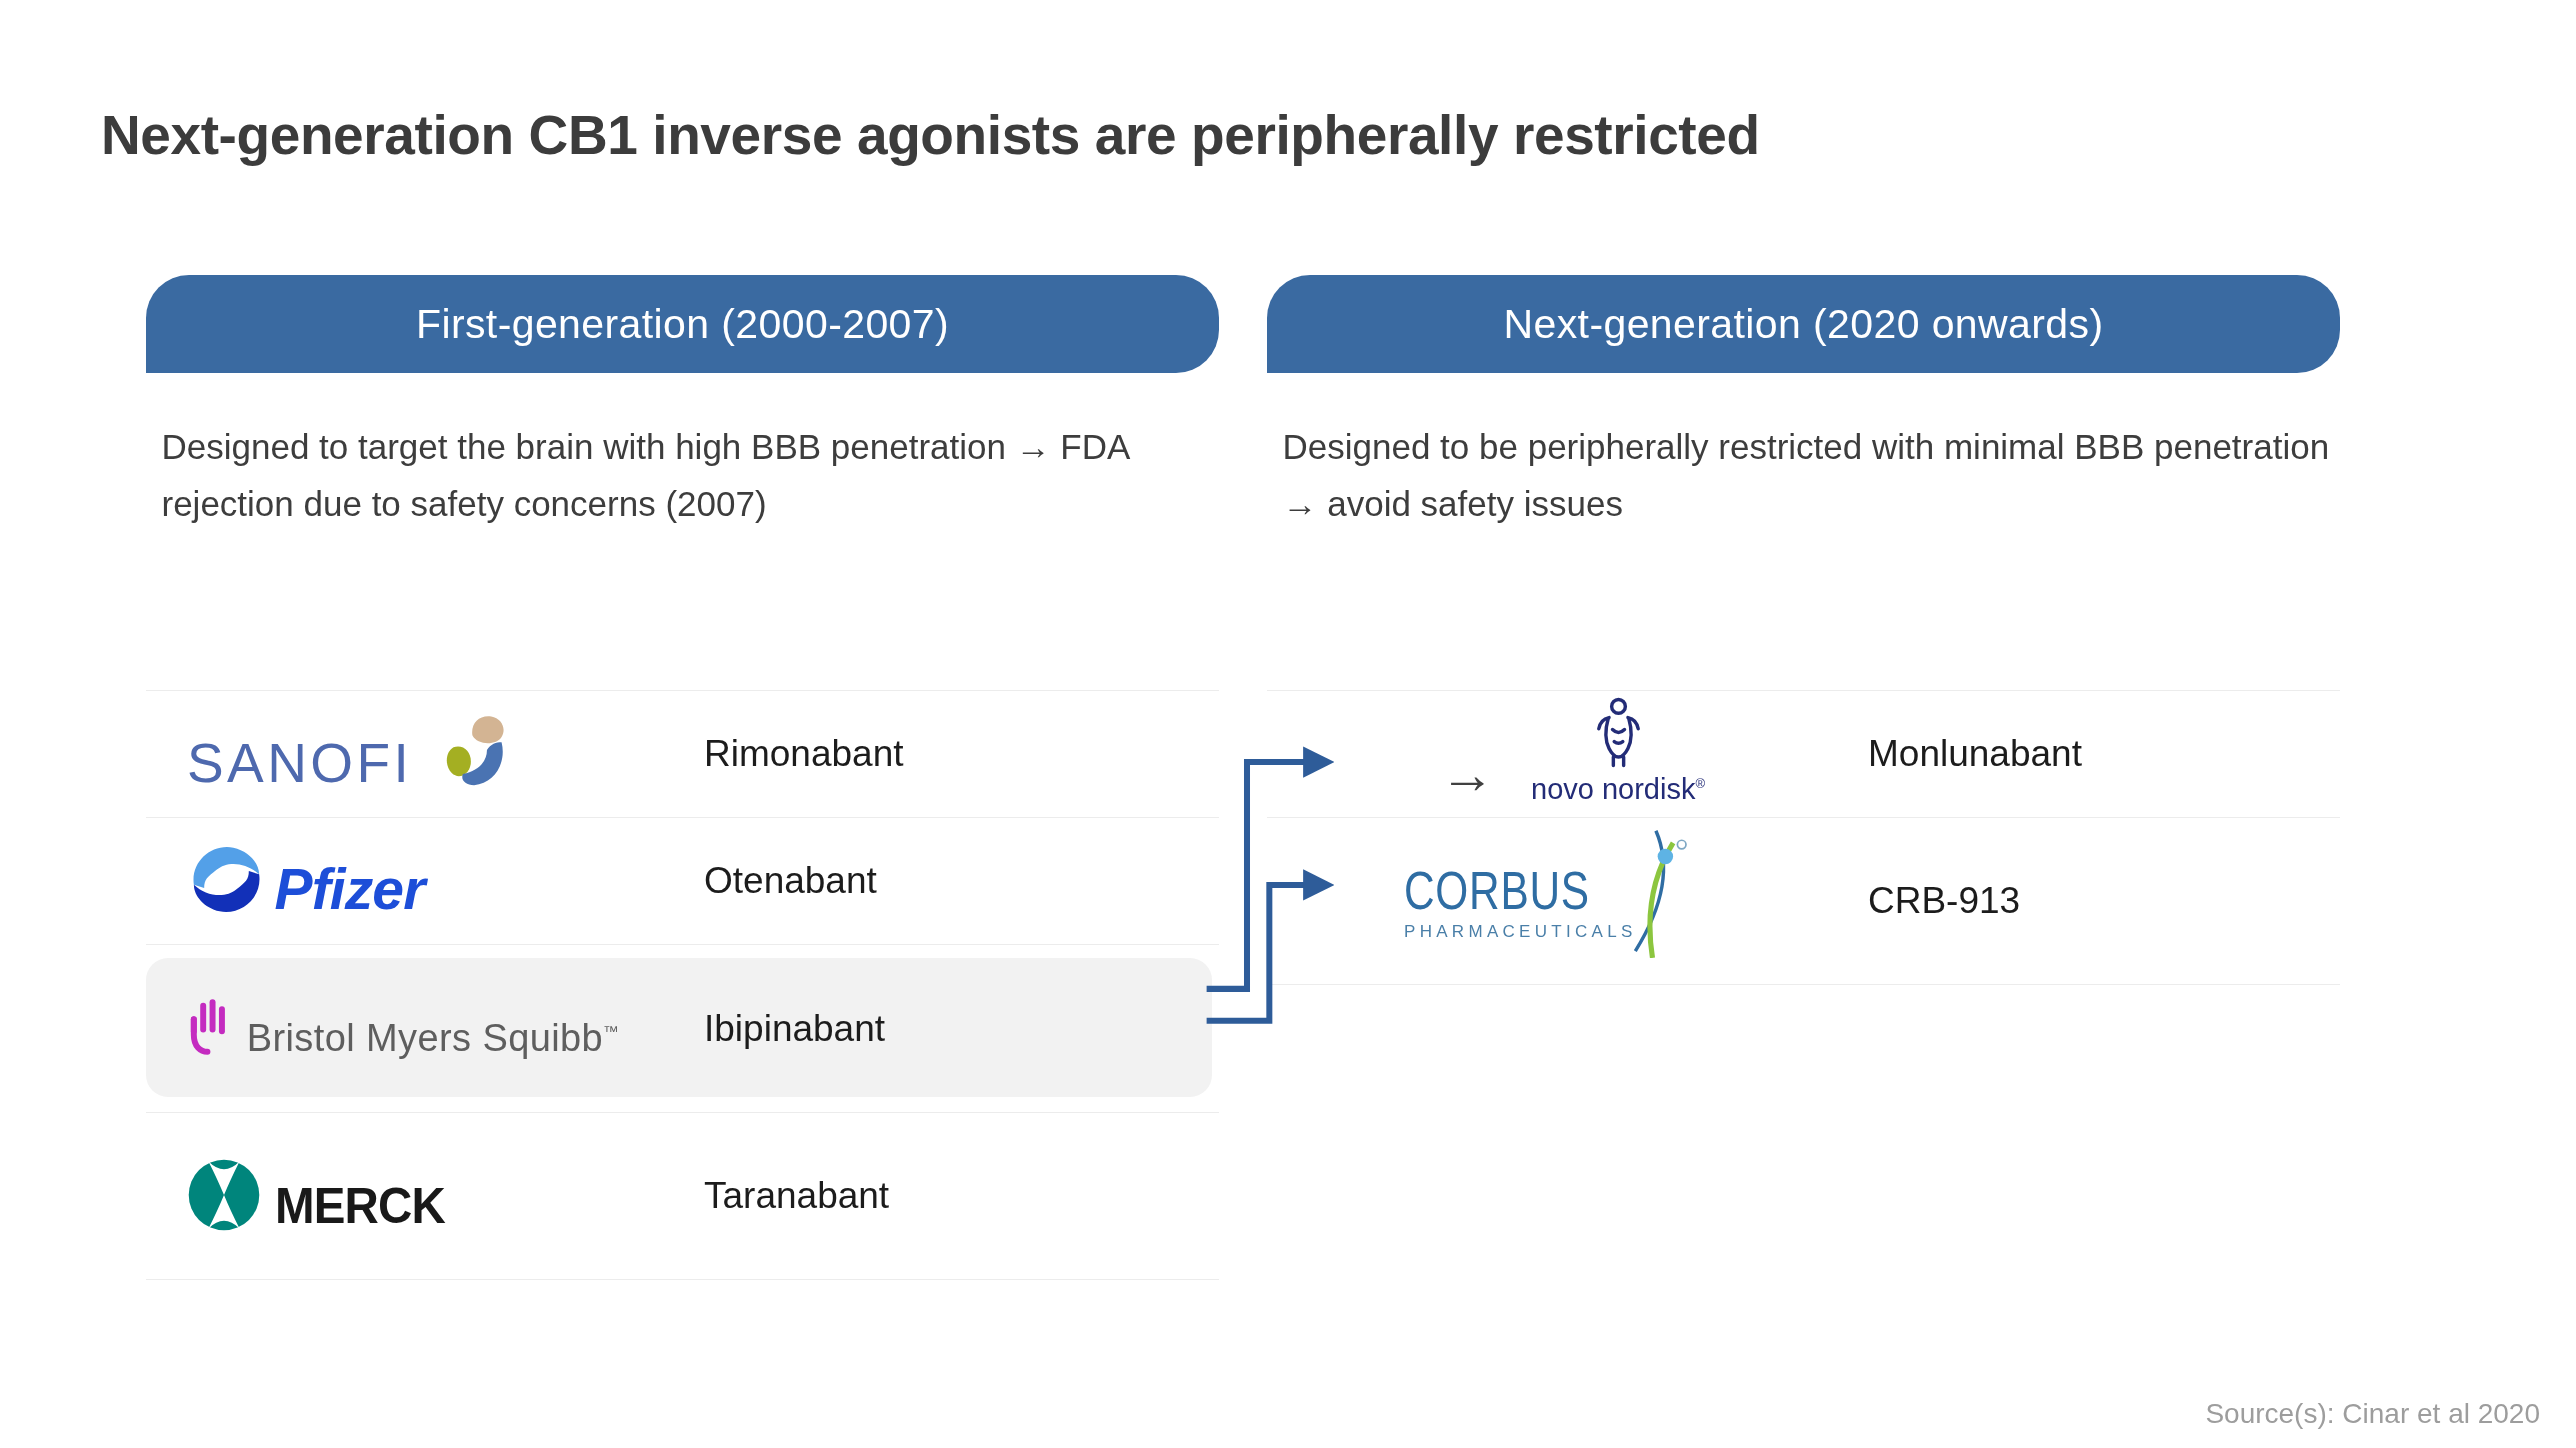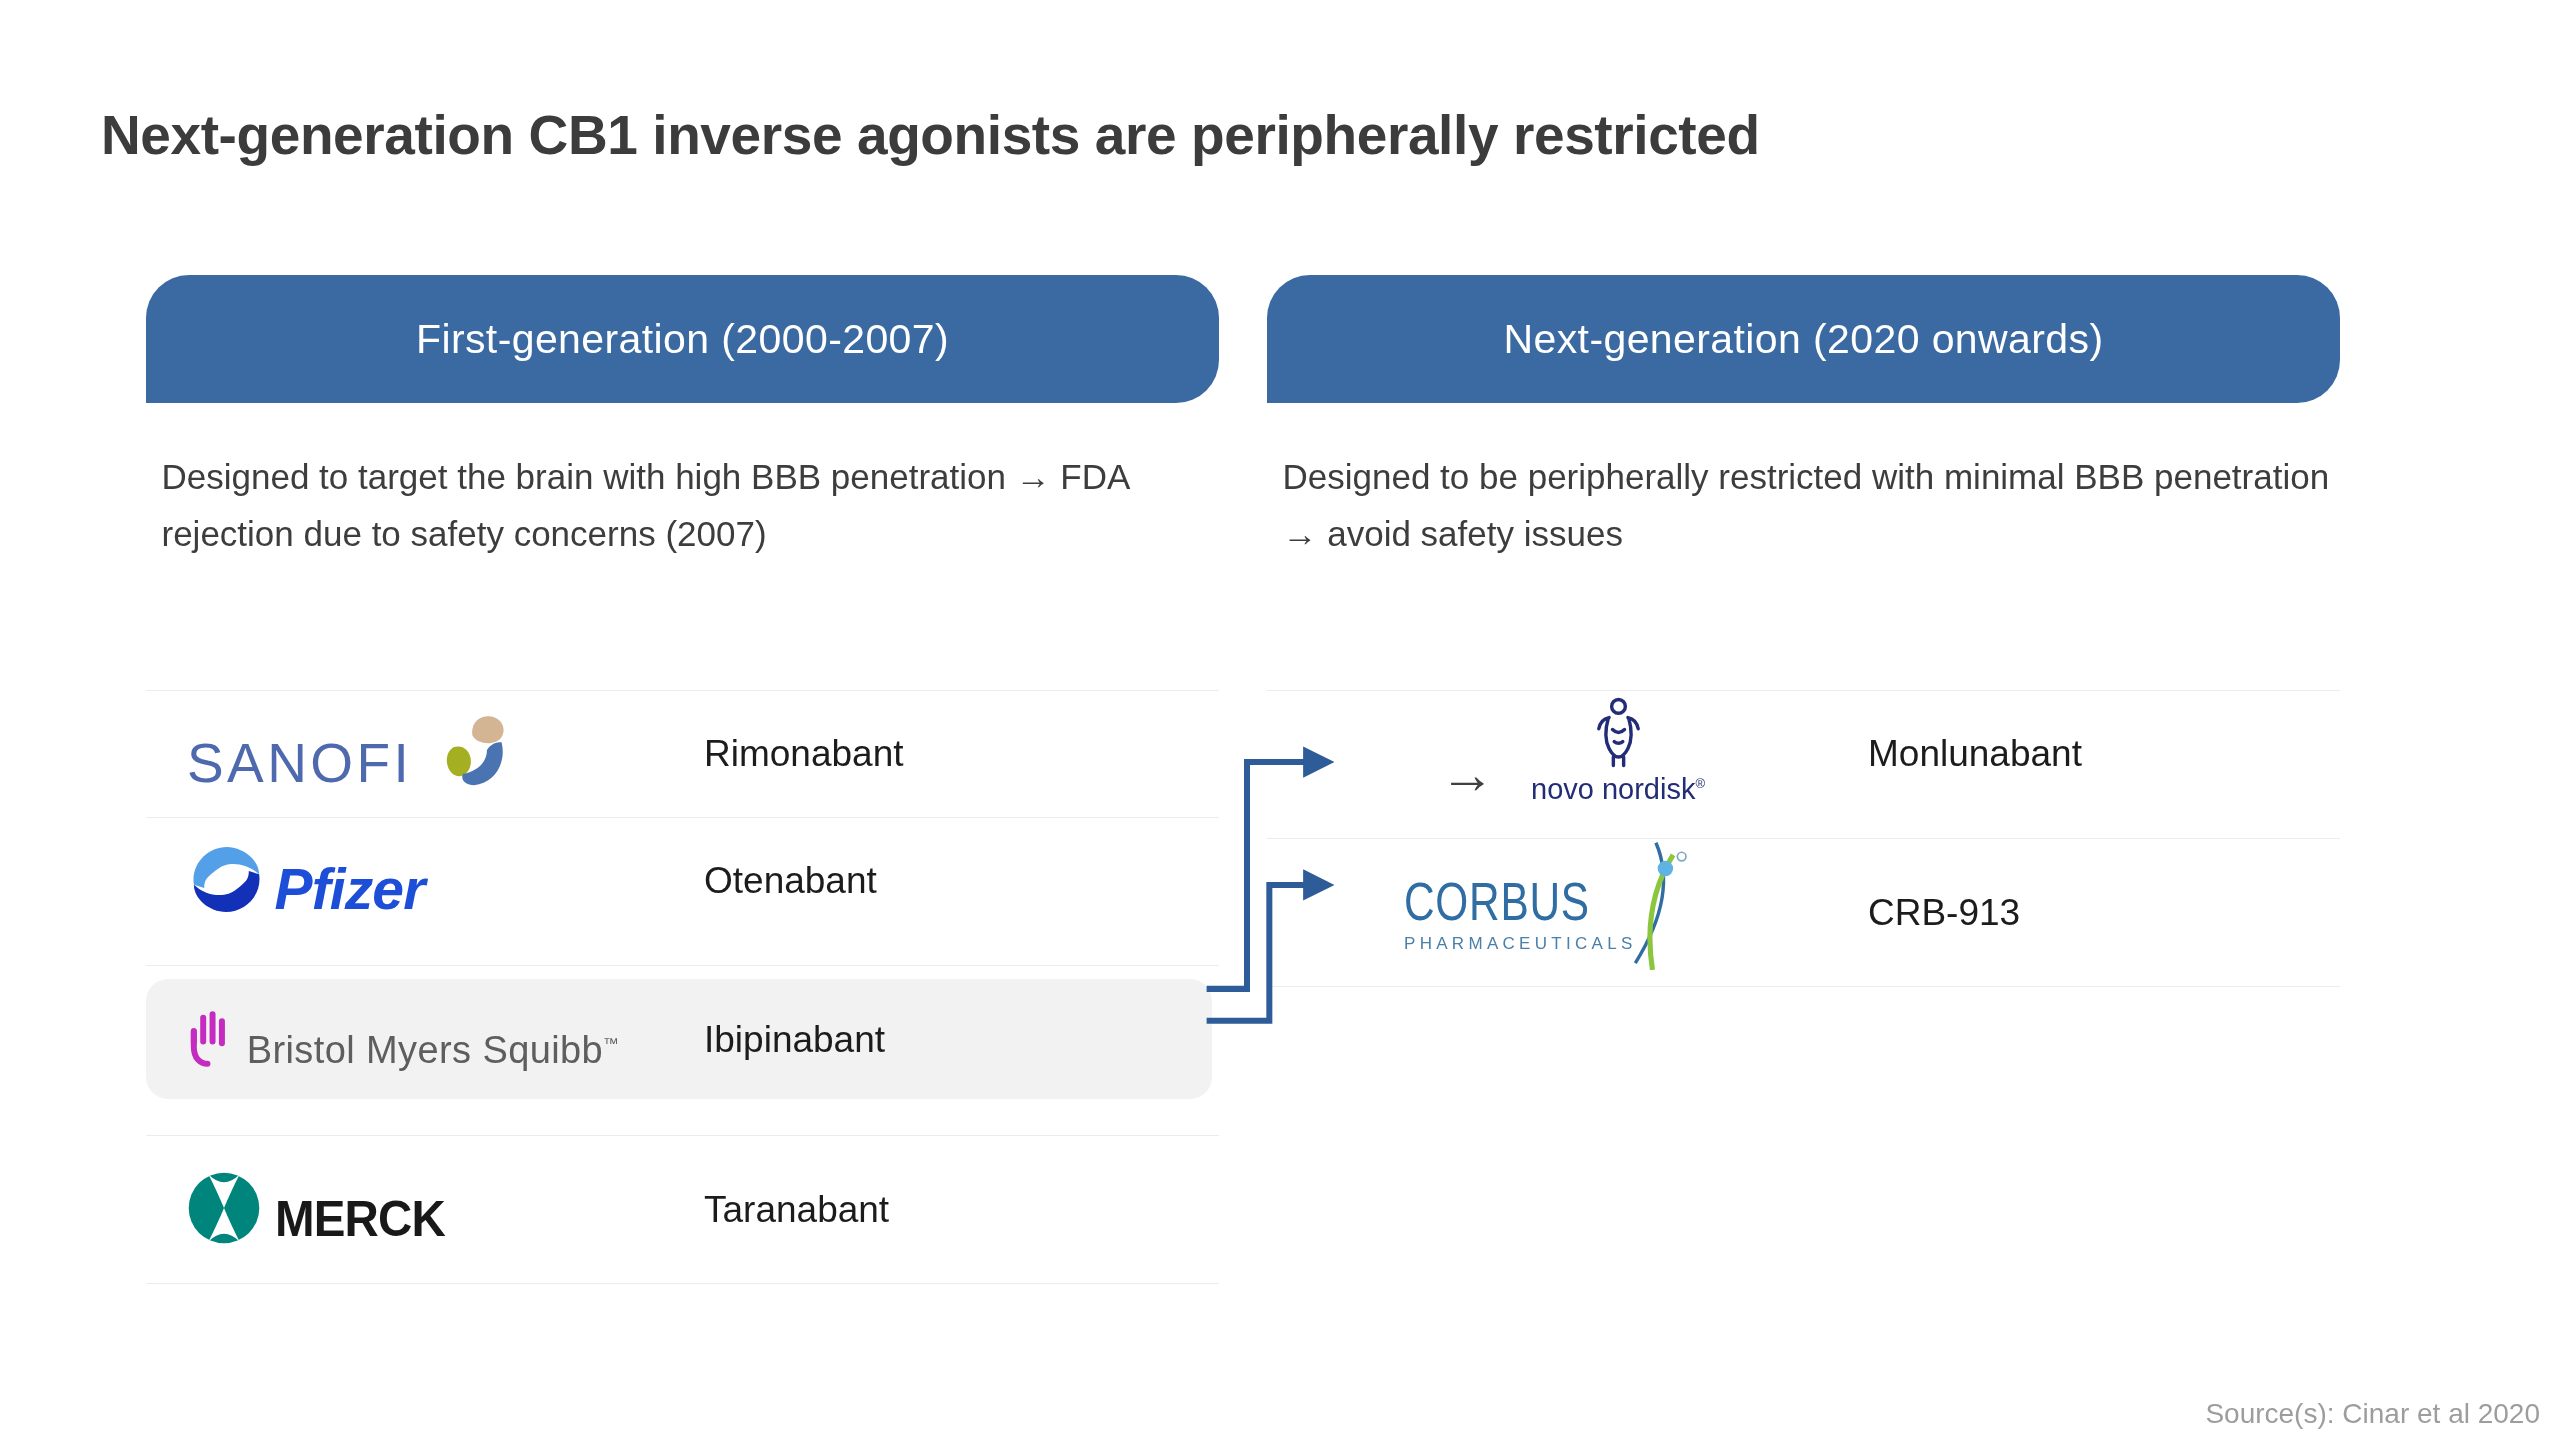--- a/index.html
+++ b/index.html
@@ -5,30 +5,30 @@
   html,body{margin:0;padding:0;background:#fff;}
   body{font-family:"Liberation Sans","DejaVu Sans",sans-serif;}
   .slide{position:relative;width:2576px;height:1449px;background:#ffffff;overflow:hidden;border-radius:16px;}
 
   .title{position:absolute;left:101px;top:103px;font-size:55px;font-weight:bold;color:#3c3c3c;letter-spacing:-0.4px;}
 
   .col{position:absolute;top:275px;width:1073px;}
   .col-left{left:146px;}
   .col-right{left:1267px;}
 
-  .pill{height:128px;background:#3a6aa1;border-radius:43px 43px 43px 0;
+  .pill{height:98px;background:#3a6aa1;border-radius:43px 43px 43px 0;
         display:flex;align-items:center;justify-content:center;
         color:#ffffff;font-size:41px;font-weight:400;letter-spacing:0.4px;}
 
   .desc{margin-top:45px;padding-left:15.5px;padding-right:5.2px;
         font-size:35px;line-height:57px;color:#3d3d3d;}
 
   .logo-table{position:absolute;top:415px;left:0;width:1073px;}
   .row{display:flex;align-items:center;height:127px;border-top:1.7px solid #ececec;position:relative;box-sizing:border-box;}
-  .row.tall{height:149px;margin-top:21px;}
+  .row.tall{height:168px;}
   .row.last{border-bottom:1.7px solid #ececec;}
   .row-highlight::before{content:"";position:absolute;left:0;right:6.9px;top:13px;bottom:14.6px;
         background:#f2f2f2;border-radius:22px;z-index:0;}
   .logo-cell{width:558px;padding-left:41px;display:flex;align-items:flex-end;z-index:1;box-sizing:border-box;}
   .logo-cell.wide{width:601px;padding-left:137px;}
   .drug-cell{flex:1;font-size:37px;color:#1c1c1c;z-index:1;}
 
   
   .sanofi-word{font-size:55px;color:#4e69ae;letter-spacing:3.4px;font-weight:400;}
   .sanofi-swirl{margin-left:13.7px;}

